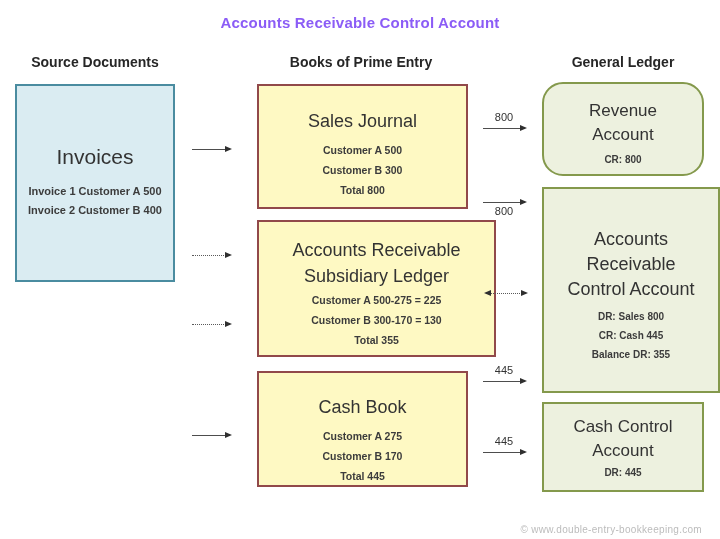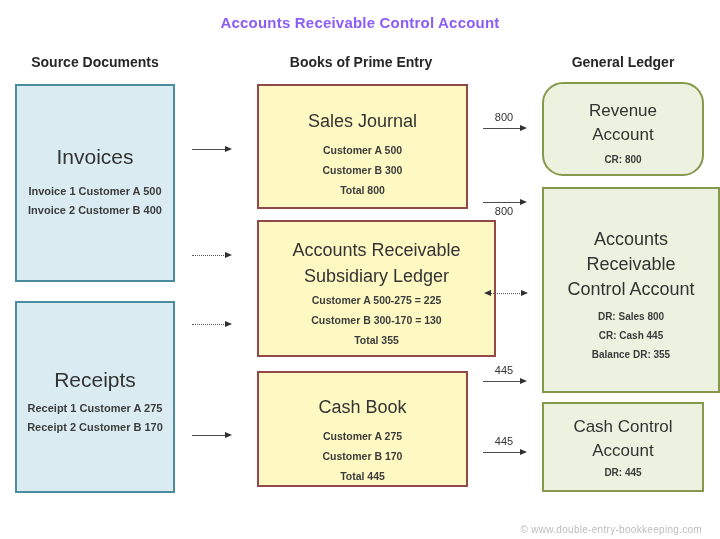--- a/index.html
+++ b/index.html
@@ -101,27 +101,20 @@
   <div class="col-header ledger">General Ledger</div>
 
   <div class="box blue invoices">
     <div class="box-title">Invoices</div>
     <div class="box-lines">
       <div>Invoice 1 Customer A 500</div>
       <div>Invoice 2 Customer B 400</div>
     </div>
   </div>
 
-  <div class="box blue receipts">
-    <div class="box-title">Receipts</div>
-    <div class="box-lines">
-      <div>Receipt 1 Customer A 275</div>
-      <div>Receipt 2 Customer B 170</div>
-    </div>
-  </div>
 
   <div class="box pink sales">
     <div class="box-title">Sales Journal</div>
     <div class="box-lines">
       <div>Customer A 500</div>
       <div>Customer B 300</div>
       <div>Total 800</div>
     </div>
   </div>
 

